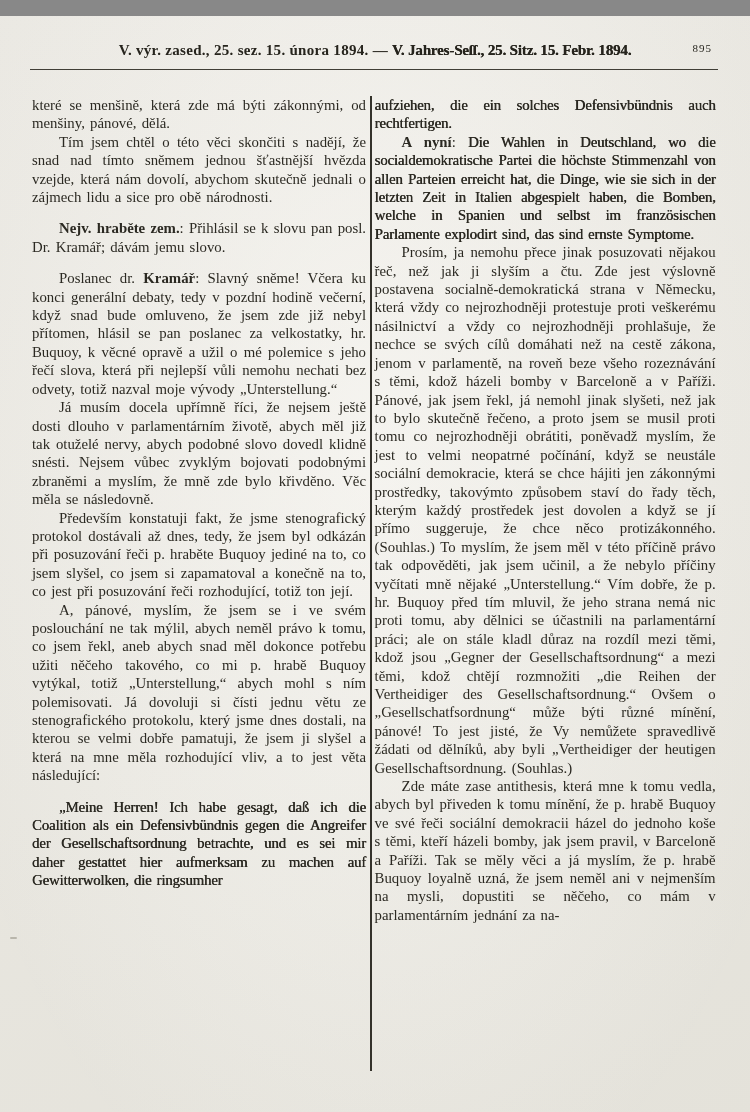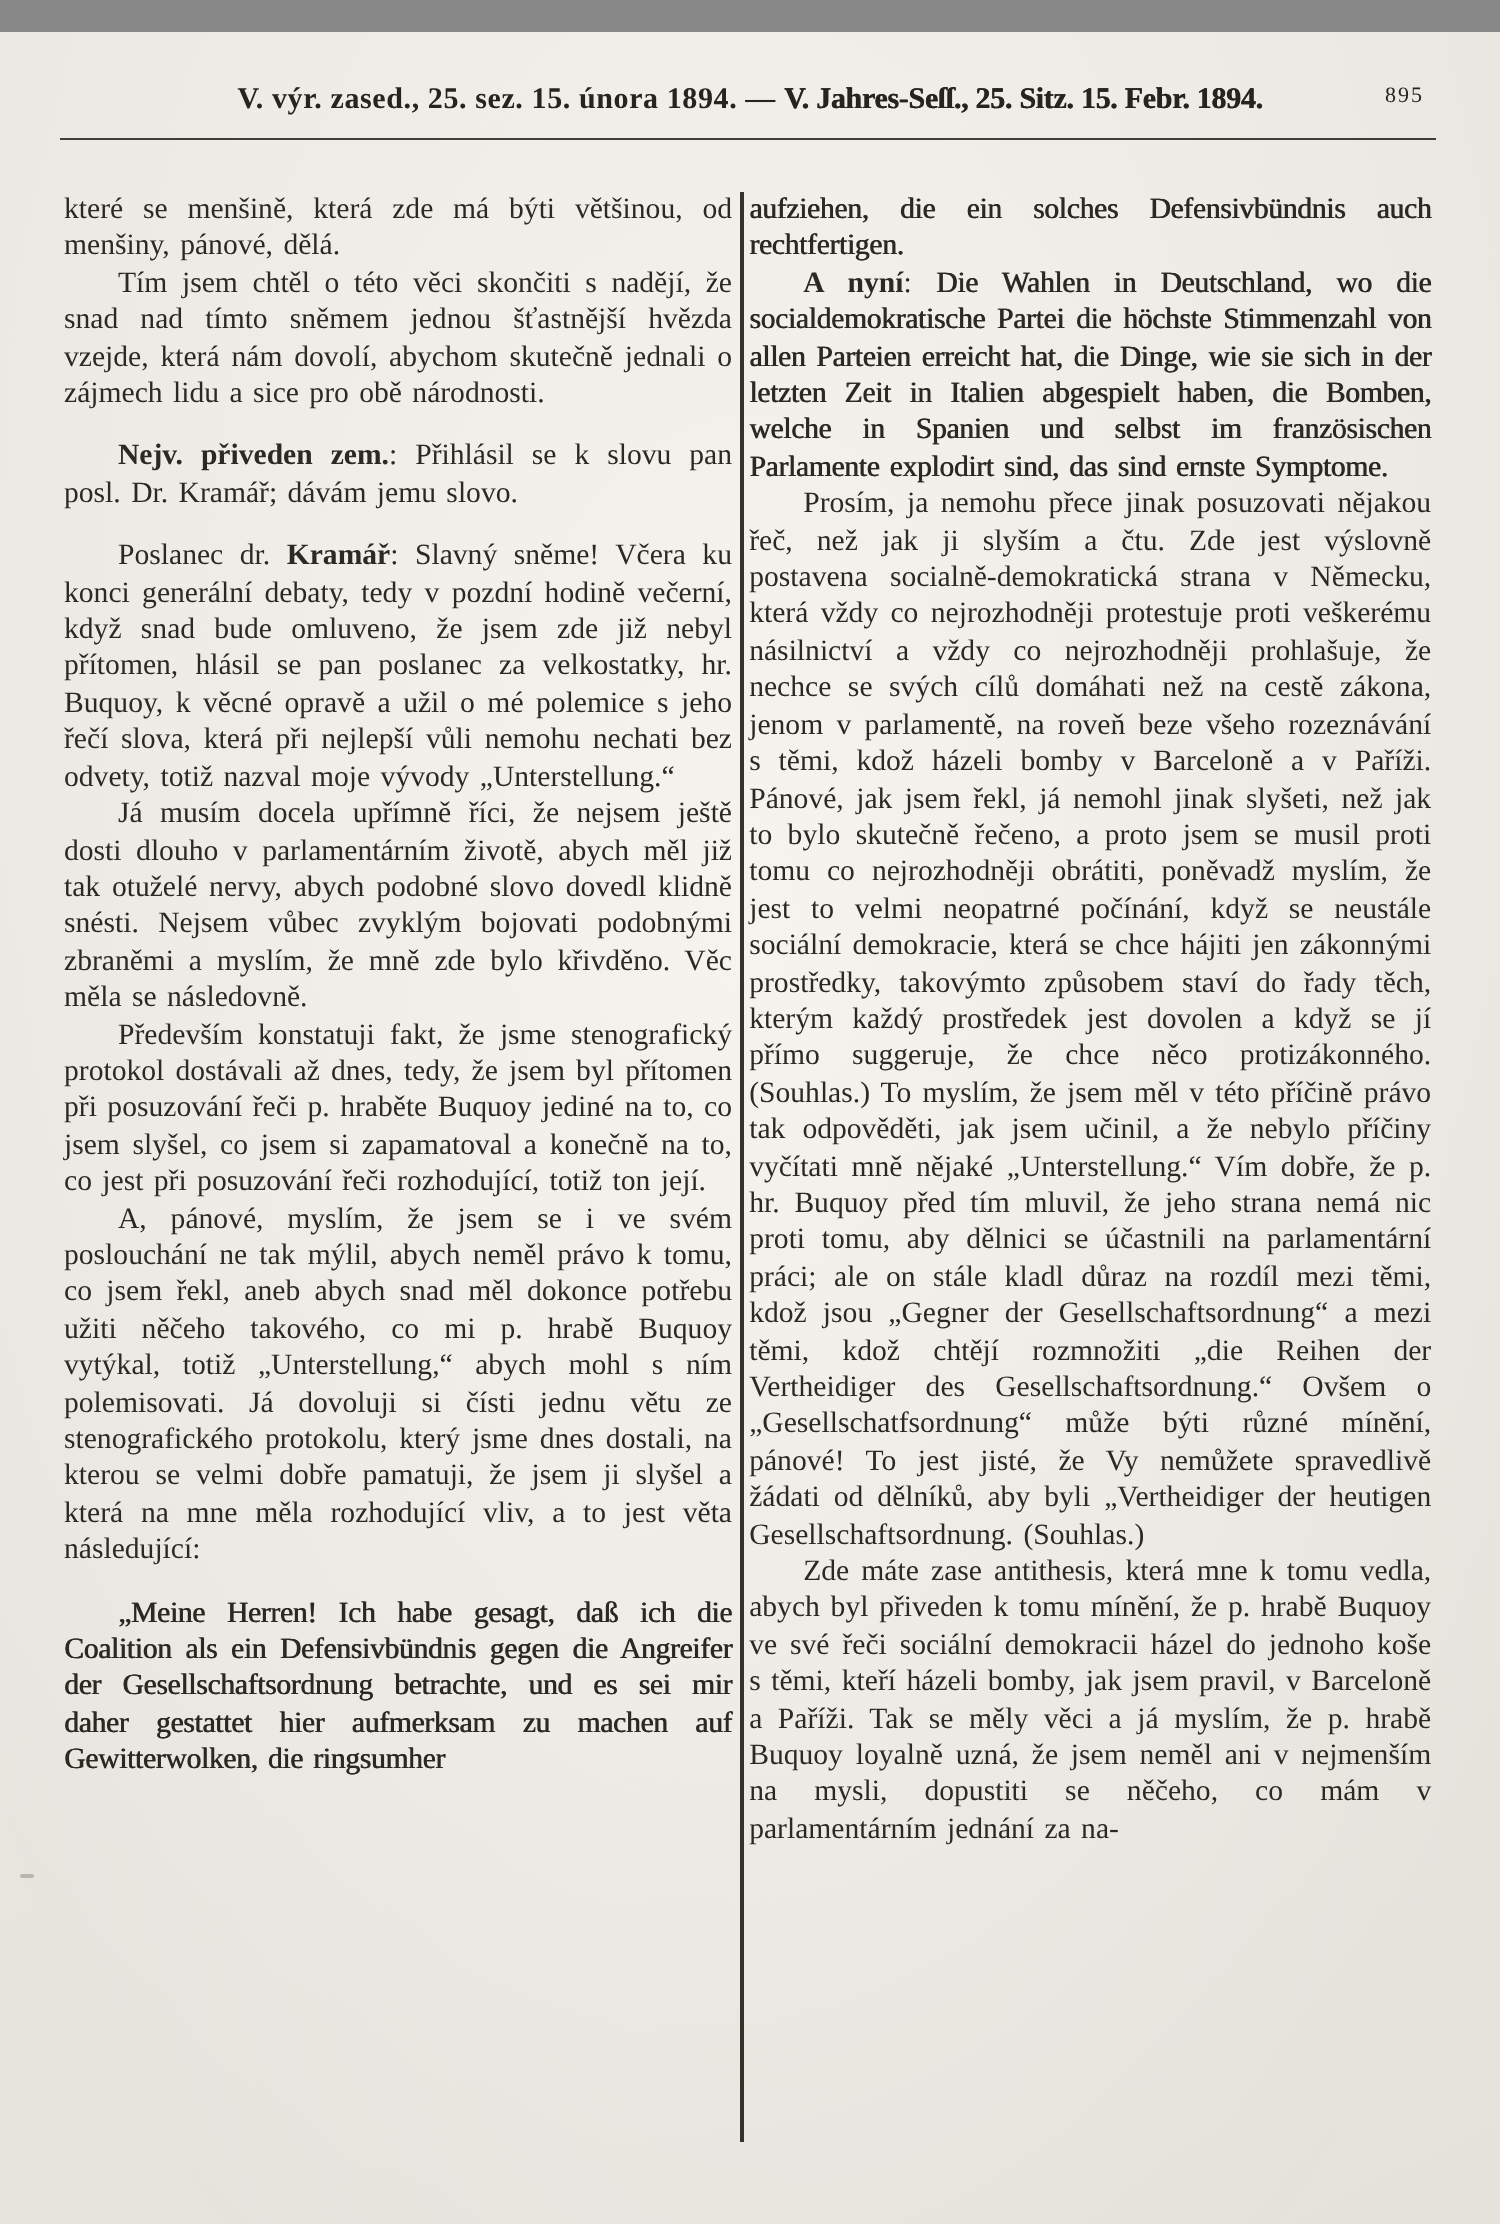--- a/index.html
+++ b/index.html
@@ -92,26 +92,26 @@
 
   <div class="header">
     <span>V. výr. zased., 25. sez. 15. února 1894.</span><span> — </span><span class="fraktur">V. Jahres-Seſſ., 25. Sitz. 15. Febr. 1894.</span>
     <span class="page-number">895</span>
   </div>
 
   <hr class="header-rule">
 
   <div class="columns">
     <section class="col col-left" id="col-left">
-        <p class="para"><span>které se menšině, která zde má býti většinou, od menšiny, pánové, dělá.</span></p>
+        <p class="para"><span>které se menšině, která zde má býti zákonnými, od menšiny, pánové, dělá.</span></p>
         <p class="para indent"><span>Tím jsem chtěl o této věci skončiti s nadějí, že snad nad tímto sněmem jednou šťastnější hvězda vzejde, která nám dovolí, abychom skutečně jednali o zájmech lidu a sice pro obě národnosti.</span></p>
-        <p class="para indent gap"><span class="bold">Nejv. přiveden zem.</span><span>: Přihlásil se k slovu pan posl. Dr. Kramář; dávám jemu slovo.</span></p>
+        <p class="para indent gap"><span class="bold">Nejv. hraběte zem.</span><span>: Přihlásil se k slovu pan posl. Dr. Kramář; dávám jemu slovo.</span></p>
         <p class="para indent gap"><span>Poslanec dr. </span><span class="bold">Kramář</span><span>: Slavný sněme! Včera ku konci generální debaty, tedy v pozdní hodině večerní, když snad bude omluveno, že jsem zde již nebyl přítomen, hlásil se pan poslanec za velkostatky, hr. Buquoy, k věcné opravě a užil o mé polemice s jeho řečí slova, která při nejlepší vůli nemohu nechati bez odvety, totiž nazval moje vývody „Unterstellung.“</span></p>
         <p class="para indent"><span>Já musím docela upřímně říci, že nejsem ještě dosti dlouho v parlamentárním životě, abych měl již tak otuželé nervy, abych podobné slovo dovedl klidně snésti. Nejsem vůbec zvyklým bojovati podobnými zbraněmi a myslím, že mně zde bylo křivděno. Věc měla se následovně.</span></p>
-        <p class="para indent"><span>Především konstatuji fakt, že jsme stenografický protokol dostávali až dnes, tedy, že jsem byl přítomen při posuzování řeči p. hraběte Buquoy jediné na to, co jsem slyšel, co jsem si zapamatoval a konečně na to, co jest při posuzování řeči rozhodující, totiž ton její.</span></p>
+        <p class="para indent"><span>Především konstatuji fakt, že jsme stenografický protokol dostávali až dnes, tedy, že jsem byl odkázán při posuzování řeči p. hraběte Buquoy jediné na to, co jsem slyšel, co jsem si zapamatoval a konečně na to, co jest při posuzování řeči rozhodující, totiž ton její.</span></p>
         <p class="para indent"><span>A, pánové, myslím, že jsem se i ve svém poslouchání ne tak mýlil, abych neměl právo k tomu, co jsem řekl, aneb abych snad měl dokonce potřebu užiti něčeho takového, co mi p. hrabě Buquoy vytýkal, totiž „Unterstellung,“ abych mohl s ním polemisovati. Já dovoluji si čísti jednu větu ze stenografického protokolu, který jsme dnes dostali, na kterou se velmi dobře pamatuji, že jsem ji slyšel a která na mne měla rozhodující vliv, a to jest věta následující:</span></p>
         <p class="para indent gap"><span class="fraktur">„Meine Herren! Ich habe gesagt, daß ich die Coalition als ein Defensivbündnis gegen die Angreifer der Gesellschaftsordnung betrachte, und es sei mir daher gestattet hier aufmerksam zu machen auf Gewitterwolken, die ringsumher</span></p>
       </section>
     <div class="divider"></div>
     <section class="col col-right" id="col-right">
         <p class="para"><span class="fraktur">aufziehen, die ein solches Defensivbündnis auch rechtfertigen.</span></p>
         <p class="para indent"><span class="bold">A nyní</span><span>: </span><span class="fraktur">Die Wahlen in Deutschland, wo die socialdemokratische Partei die höchste Stimmenzahl von allen Parteien erreicht hat, die Dinge, wie sie sich in der letzten Zeit in Italien abgespielt haben, die Bomben, welche in Spanien und selbst im französischen Parlamente explodirt sind, das sind ernste Symptome.</span></p>
         <p class="para indent"><span>Prosím, ja nemohu přece jinak posuzovati nějakou řeč, než jak ji slyším a čtu. Zde jest výslovně postavena socialně-demokratická strana v Německu, která vždy co nejrozhodněji protestuje proti veškerému násilnictví a vždy co nejrozhodněji prohlašuje, že nechce se svých cílů domáhati než na cestě zákona, jenom v parlamentě, na roveň beze všeho rozeznávání s těmi, kdož házeli bomby v Barceloně a v Paříži. Pánové, jak jsem řekl, já nemohl jinak slyšeti, než jak to bylo skutečně řečeno, a proto jsem se musil proti tomu co nejrozhodněji obrátiti, poněvadž myslím, že jest to velmi neopatrné počínání, když se neustále sociální demokracie, která se chce hájiti jen zákonnými prostředky, takovýmto způsobem staví do řady těch, kterým každý prostředek jest dovolen a když se jí přímo suggeruje, že chce něco protizákonného. (Souhlas.) To myslím, že jsem měl v této příčině právo tak odpověděti, jak jsem učinil, a že nebylo příčiny vyčítati mně nějaké „Unterstellung.“ Vím dobře, že p. hr. Buquoy před tím mluvil, že jeho strana nemá nic proti tomu, aby dělnici se účastnili na parlamentární práci; ale on stále kladl důraz na rozdíl mezi těmi, kdož jsou „Gegner der Gesellschaftsordnung“ a mezi těmi, kdož chtějí rozmnožiti „die Reihen der Vertheidiger des Gesellschaftsordnung.“ Ovšem o „Gesellschatfsordnung“ může býti různé mínění, pánové! To jest jisté, že Vy nemůžete spravedlivě žádati od dělníků, aby byli „Vertheidiger der heutigen Gesellschaftsordnung. (Souhlas.)</span></p>
         <p class="para indent"><span>Zde máte zase antithesis, která mne k tomu vedla, abych byl přiveden k tomu mínění, že p. hrabě Buquoy ve své řeči sociální demokracii házel do jednoho koše s těmi, kteří házeli bomby, jak jsem pravil, v Barceloně a Paříži. Tak se měly věci a já myslím, že p. hrabě Buquoy loyalně uzná, že jsem neměl ani v nejmenším na mysli, dopustiti se něčeho, co mám v parlamentárním jednání za na-</span></p>
       </section>

